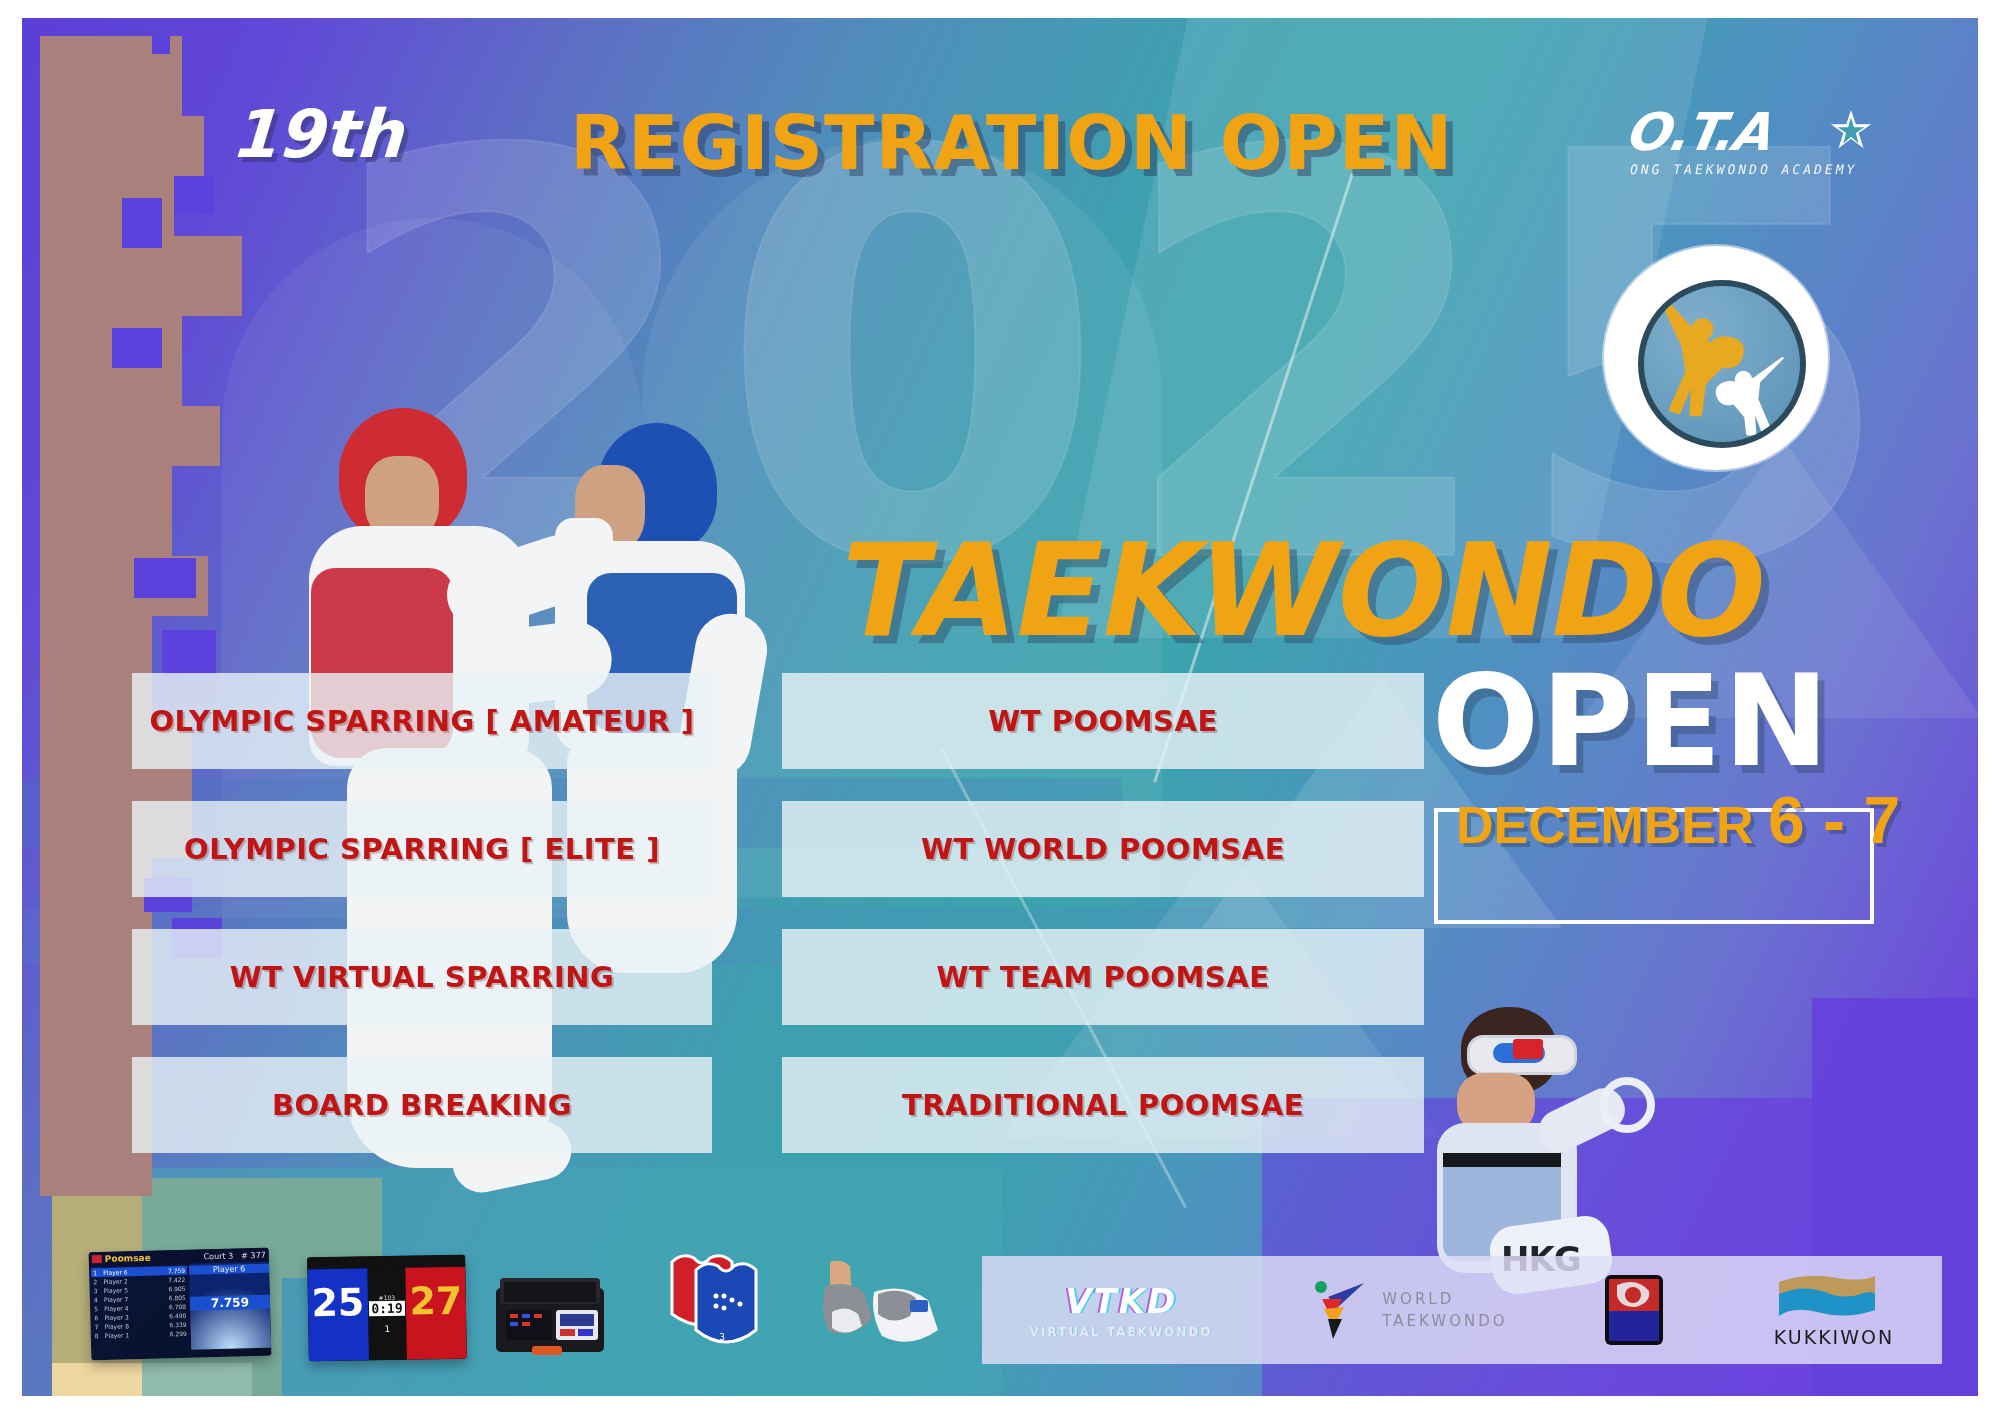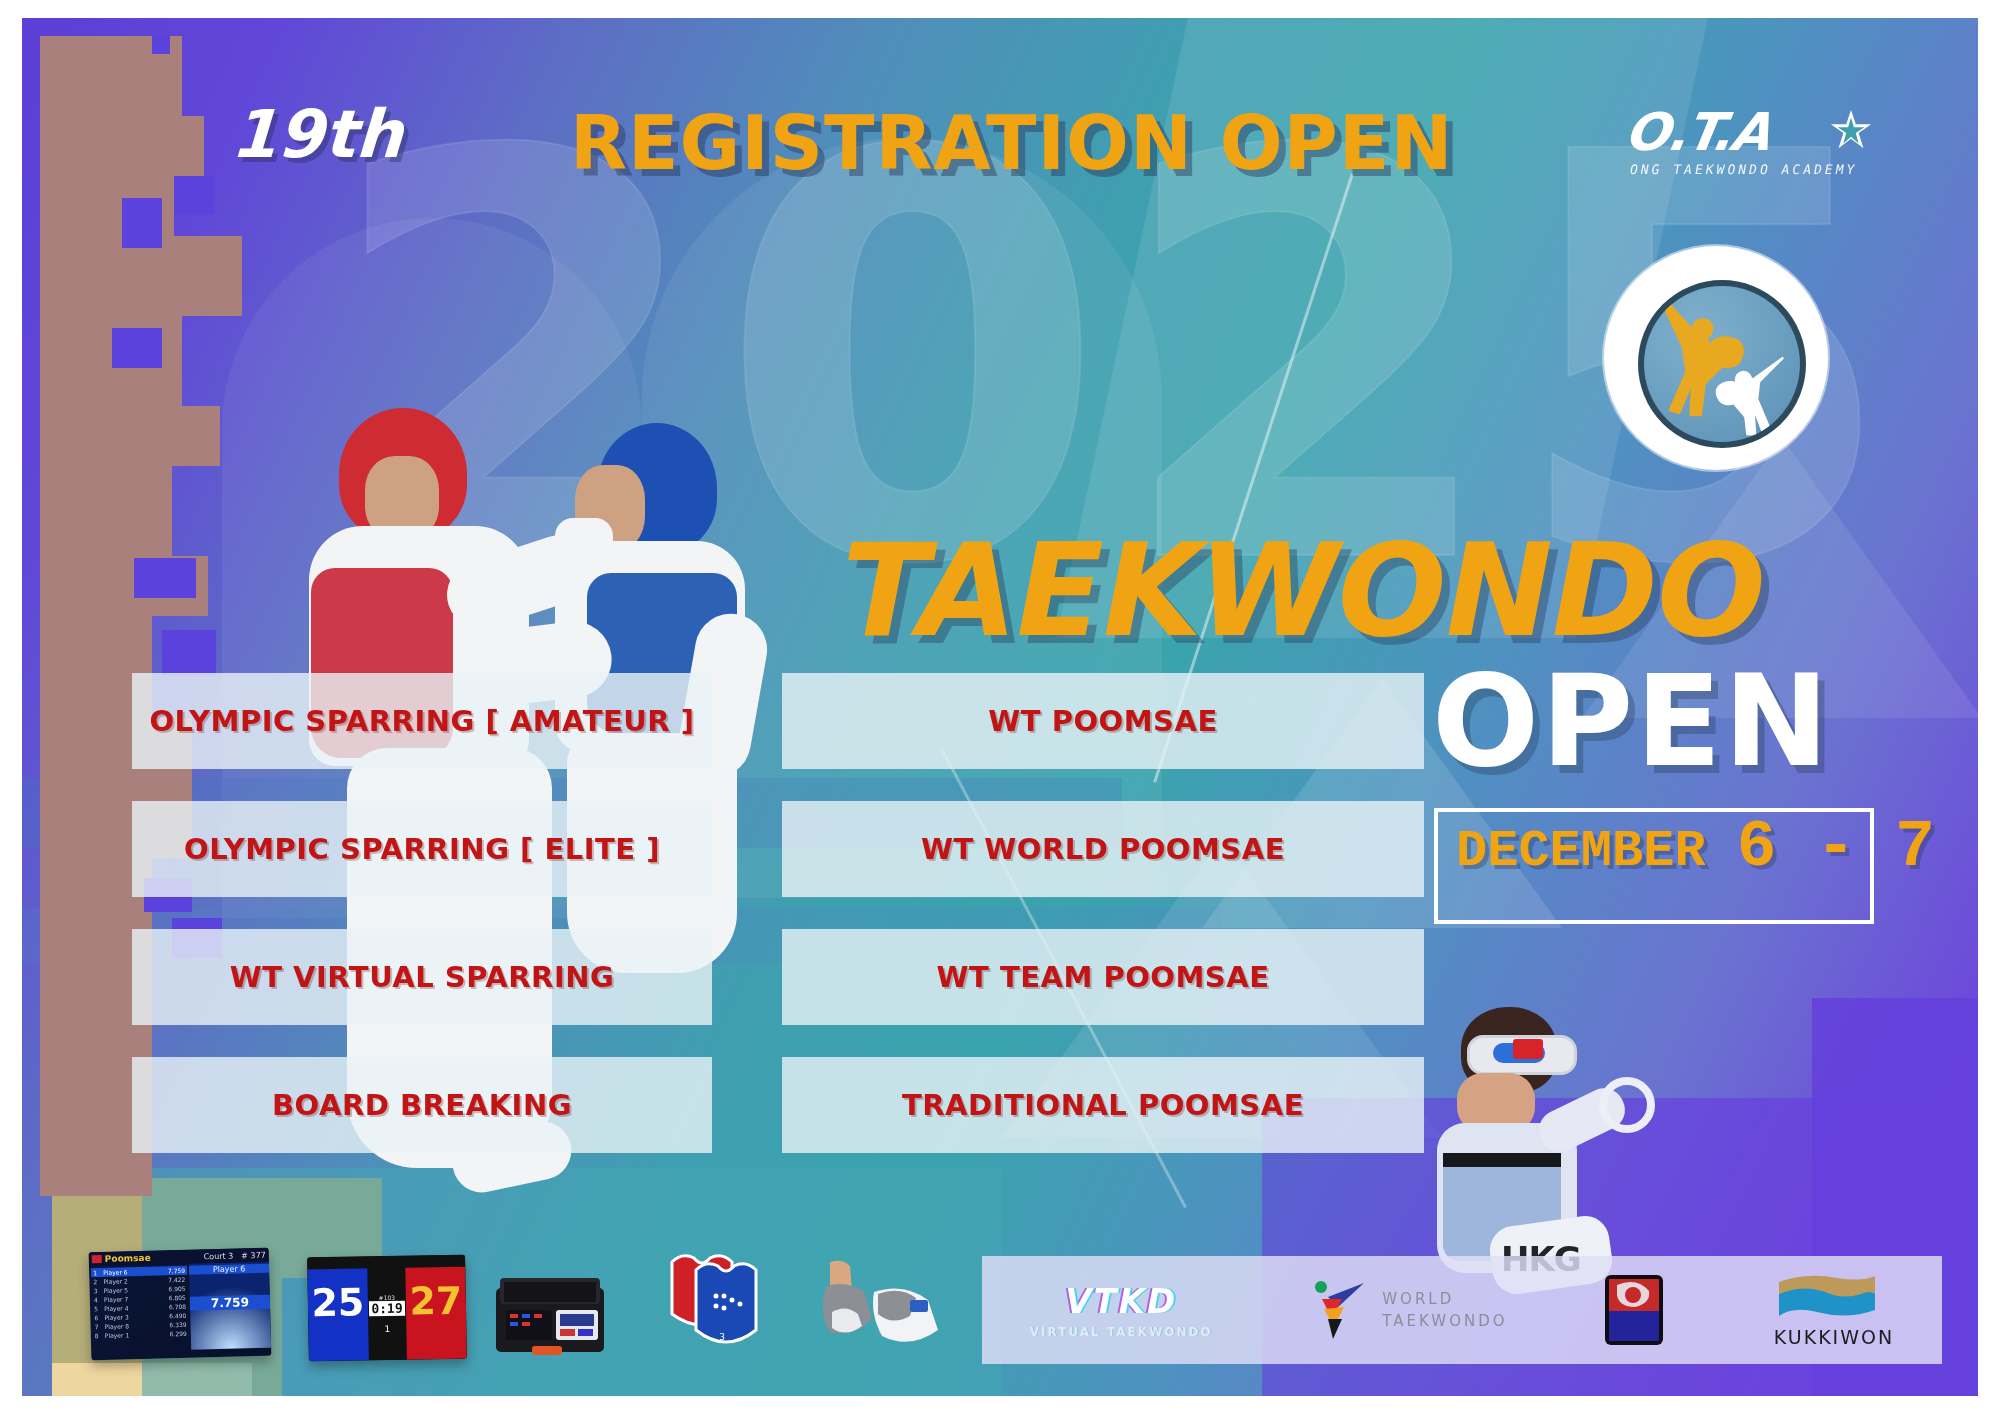--- a/index.html
+++ b/index.html
@@ -118,23 +118,23 @@
   }
   .col-l{left:110px;width:580px;}
   .col-r{left:760px;width:642px;}
 
   
   .datebox{
     position:absolute;left:1412px;top:790px;width:432px;height:108px;
     border:4px solid #ffffff;
   }
   .datetext{
-    position:absolute;left:1434px;top:792px;
+    position:absolute;left:1434px;top:764px;
     font-size:52px;font-weight:bold;color:#f0a414;
-    font-family:Liberation Mono, monospace;letter-spacing:0px;
+    font-family:Liberation Sans, sans-serif;letter-spacing:0px;
     text-shadow:4px 4px 0 rgba(35,55,85,0.35);
   }
   .datetext .big{font-size:66px;}
   .satsun{
     position:absolute;left:1498px;top:888px;
     font-size:46px;font-weight:bold;font-style:italic;color:#ffffff;
     font-family:"DejaVu Sans",sans-serif;letter-spacing:1px;
     text-shadow:4px 4px 0 rgba(35,55,85,0.30);
   }
 

